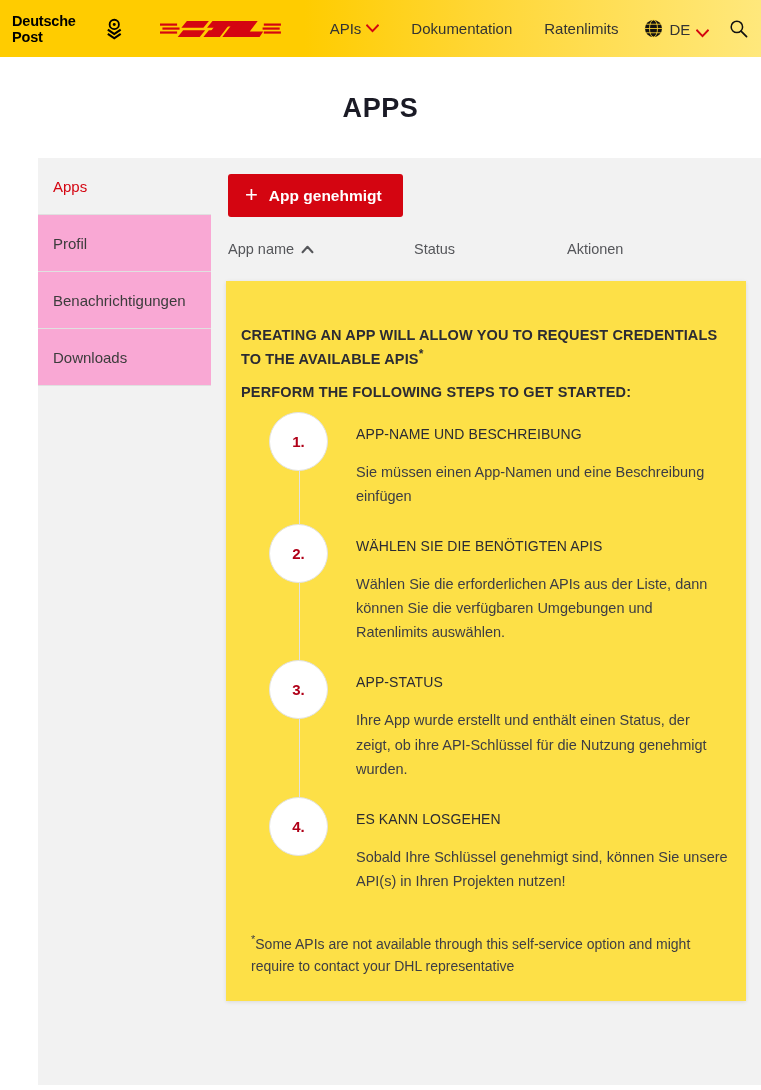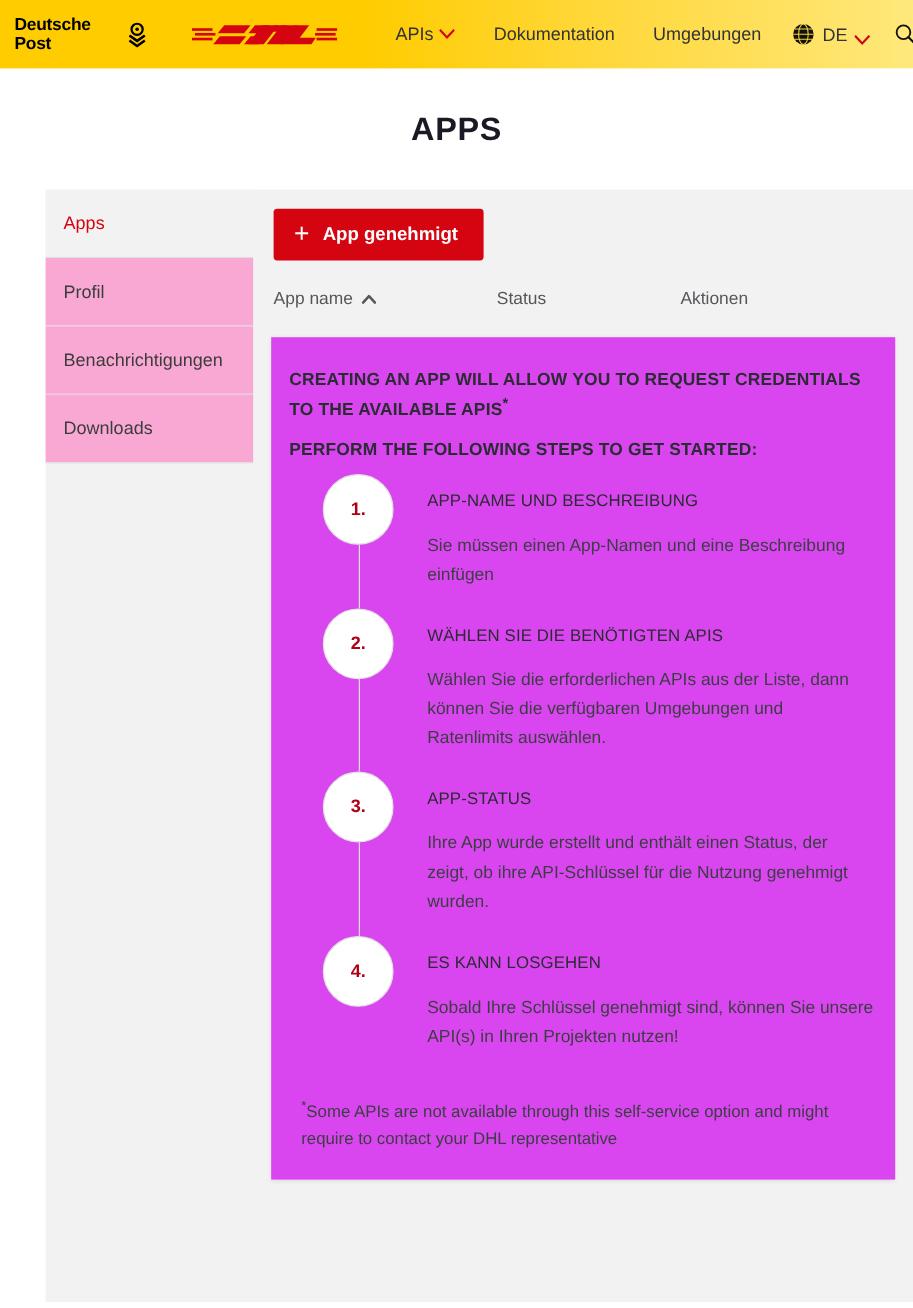--- a/index.html
+++ b/index.html
@@ -135,23 +135,23 @@
   .th-name { width: 186px; display: flex; align-items: center; gap: 7px; cursor: pointer; }
   .th-status { width: 153px; }
   .th-actions { flex: 1; }
   .caret-up { width: 13px; height: 9px; display: inline-block; }
 
   
   .card {
     position: absolute;
     left: 188px; top: 123px;
     width: 520px;
-    background: #d946ef;
+    background: #fde047;
     box-shadow: 0 1px 4px rgba(0,0,0,0.10);
-    padding: 26px 18px 24px 15px;
+    padding: 44px 18px 24px 15px;
   }
   .card-h1 {
     font-size: 14.5px;
     font-weight: bold;
     color: #2b2b33;
     line-height: 1.46;
     letter-spacing: 0.15px;
   }
   .card-h1 .star { font-size: 12px; vertical-align: super; font-weight: bold; }
   .card-h2 {
@@ -260,21 +260,21 @@
     <div class="nav-item">
       <span>APIs</span>
       <svg class="chev-down" viewBox="0 0 14 10">
         <path d="M1 1.6 L7 8 L13 1.6" fill="none" stroke="#D40511" stroke-width="2.1" stroke-linecap="square"></path>
       </svg>
     </div>
     <div class="nav-item">
       <span>Dokumentation</span>
     </div>
     <div class="nav-item">
-      <span>Umgebungen</span>
+      <span>Ratenlimits</span>
     </div>
   </nav>
 
   <div class="header-right">
     <div class="lang-item">
       <svg class="globe" viewBox="0 0 20 20">
         <circle cx="10" cy="10" r="9" fill="#111"></circle>
         <g fill="none" stroke="#FFD633" stroke-width="0.9">
           <ellipse cx="10" cy="10" rx="4.2" ry="9"></ellipse>
           <line x1="1" y1="10" x2="19" y2="10"></line>

